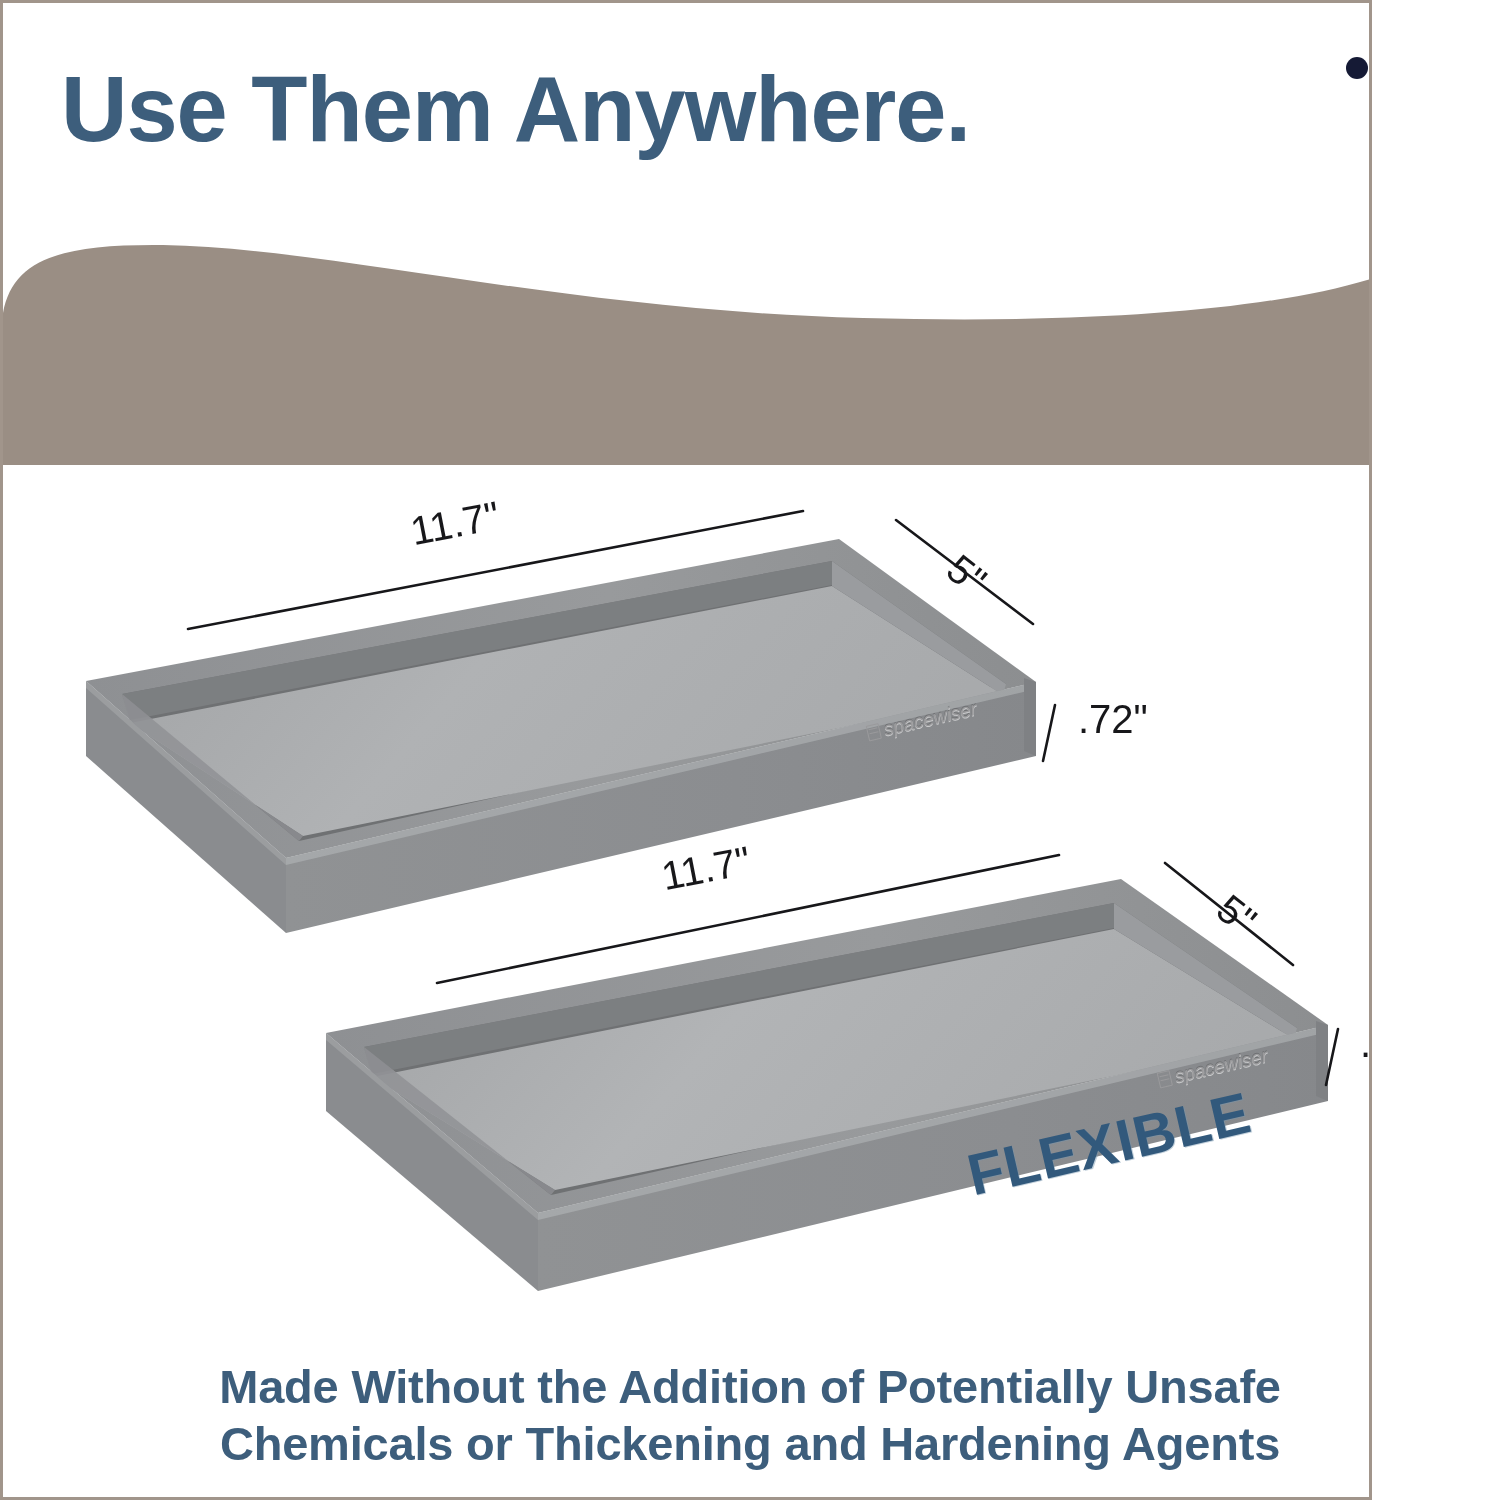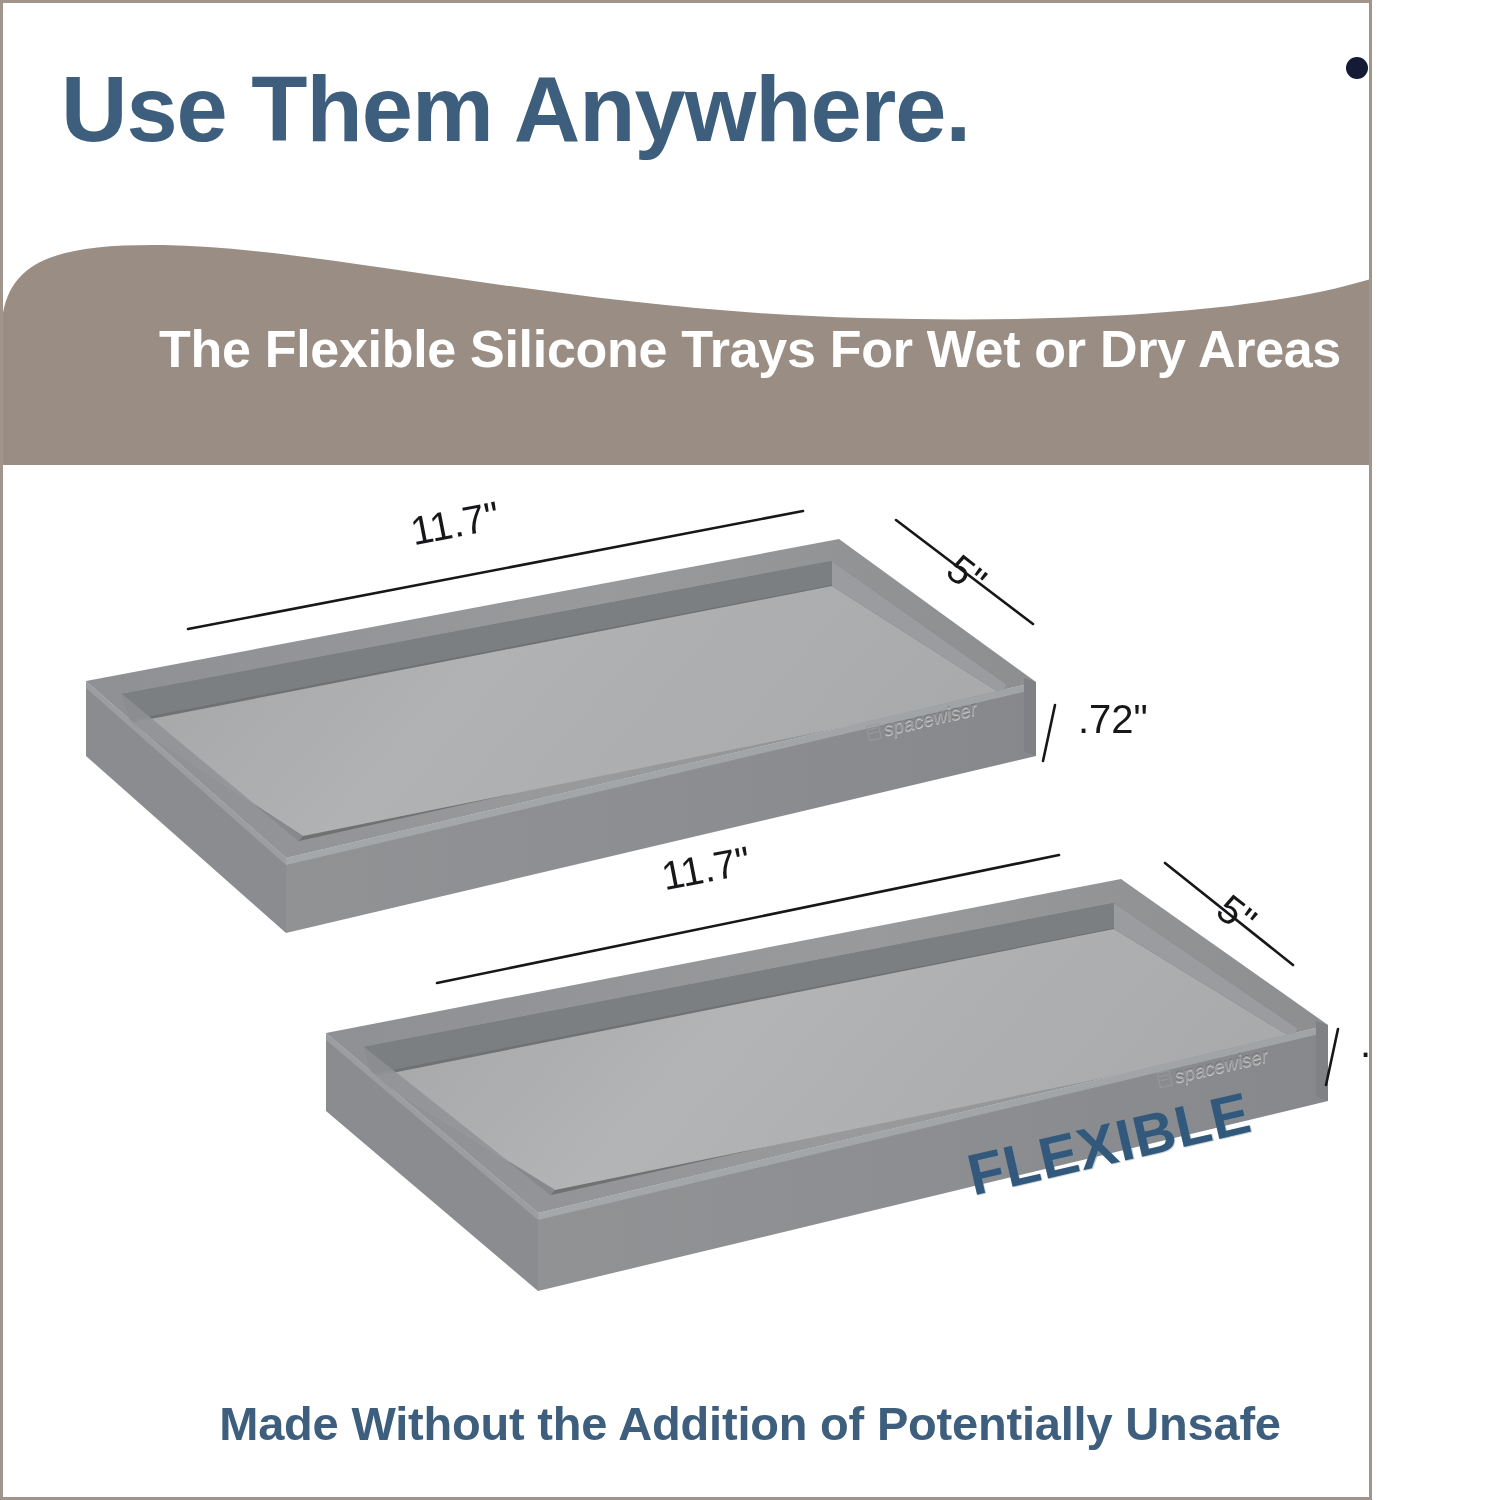--- a/index.html
+++ b/index.html
@@ -132,21 +132,20 @@
     left: 0;
     top: 1355px;
     width: 1494px;
     text-align: center;
     font-family: "Liberation Sans", sans-serif;
     font-size: 47px;
     font-weight: bold;
     color: #3d5e7c;
     line-height: 1.22;
     letter-spacing: -0.2px;
-    margin-top: 37px;
   }
   #claim .line { display: block; white-space: nowrap; }
 </style>
 </head>
 <body>
 
 <div id="page">
 
   <div id="headline">Use Them Anywhere.</div>
 
@@ -161,21 +160,20 @@
   <div id="band-wrap">
     <svg viewBox="0 0 1494 250" preserveAspectRatio="none" aria-hidden="true">
       <path d="M0,95
                C 10,40 60,26 160,27
                C 330,30 560,92 860,100
                C 1120,107 1330,88 1420,40
                C 1452,23 1478,16 1494,14
                L 1494,247 L 0,247 Z" fill="#9a8e84"></path>
     </svg>
   </div>
-  <div id="band-text">The Flexible Silicone Trays For Wet or Dry Areas</div>
 
   <div id="stage">
     <svg viewBox="0 0 1494 870" preserveAspectRatio="none" aria-hidden="true">
       <defs>
         <linearGradient id="floorTop" x1="0" y1="0" x2="1" y2="0.25">
           <stop offset="0%" stop-color="#a2a4a6"></stop>
           <stop offset="45%" stop-color="#b0b2b4"></stop>
           <stop offset="100%" stop-color="#a8aaac"></stop>
         </linearGradient>
         <linearGradient id="floorTop2" x1="0" y1="0" x2="1" y2="0.25">
@@ -279,15 +277,16 @@
     <div class="logo" style="left:1153px; top:597px; font-size:19px; transform:rotate(-13deg); transform-origin:left top;">
       <span class="glyph"></span>
       <span>spacewiser</span>
     </div>
   </div>
 
   <div id="flexible">FLEXIBLE</div>
 
   <div id="claim">
     <span class="line">Made Without the Addition of Potentially Unsafe</span>
+    <span class="line">Chemicals or Thickening and Hardening Agents</span>
   </div>
 
 </div>
 
 </body></html>

